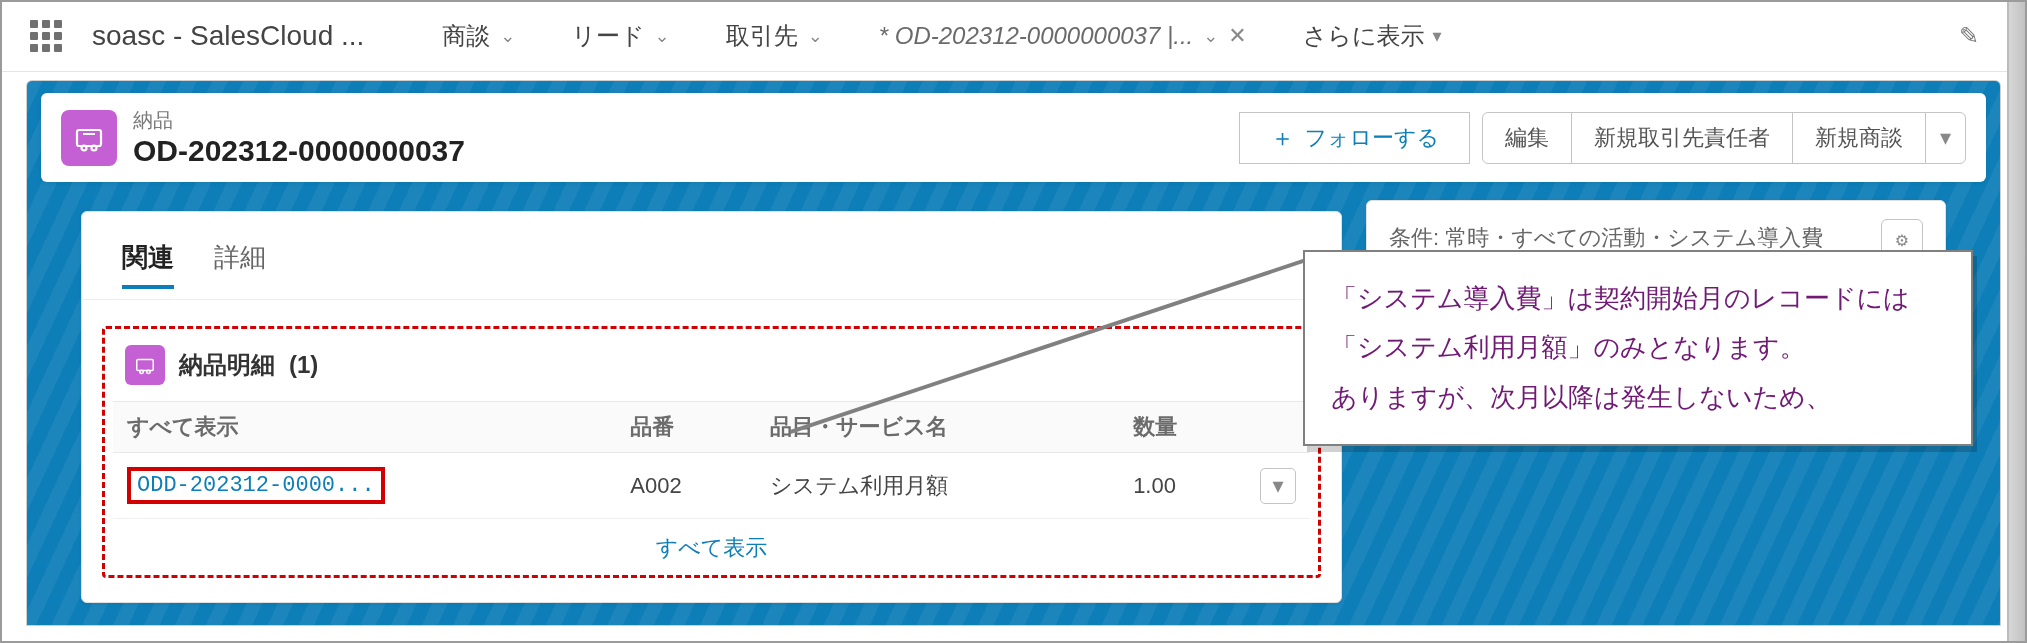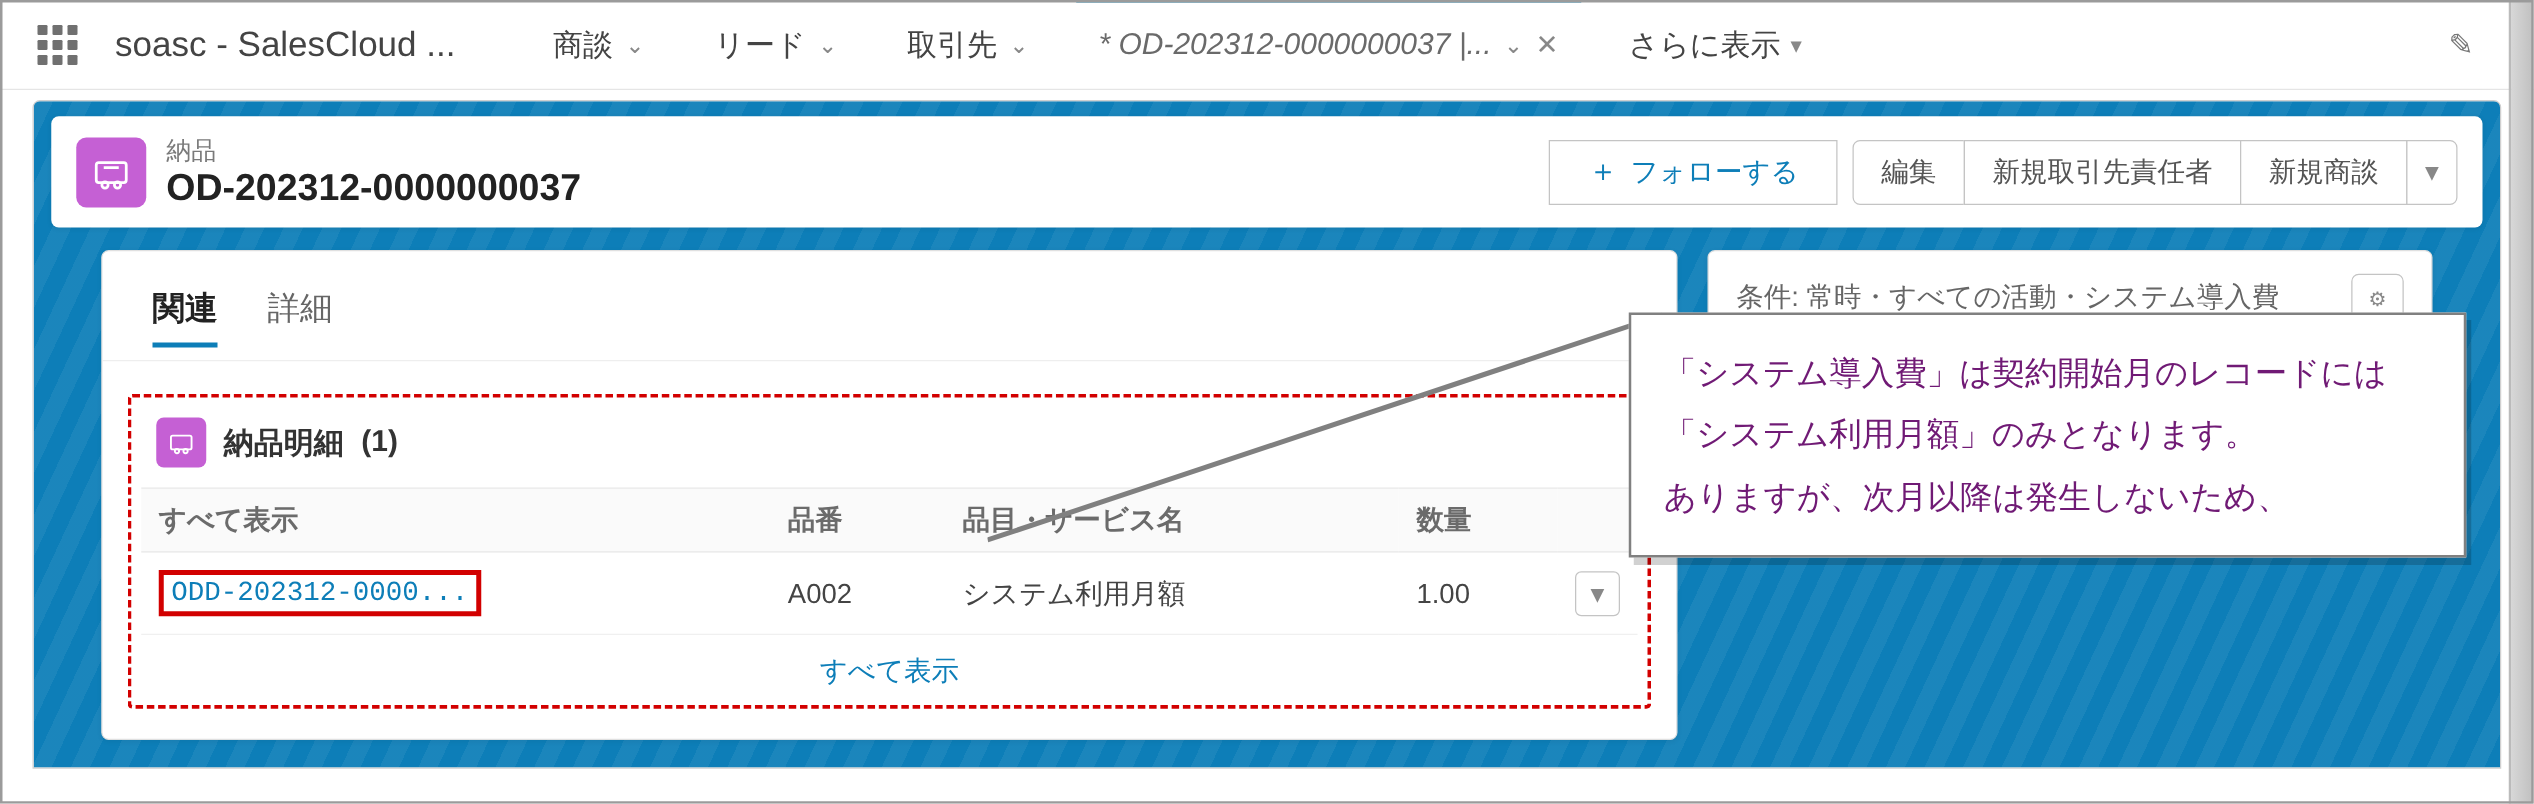--- a/index.html
+++ b/index.html
@@ -132,21 +132,21 @@
     padding: 0 40px;
     margin-top: -12px;
   }
   .panel {
     background: #fff;
     border: 1px solid #e0e0e0;
     border-radius: 6px;
     padding: 18px 0 24px 0;
     box-shadow: 0 1px 4px rgba(0,0,0,0.06);
   }
-  .col-left { flex: 1; }
+  .col-left { flex: 1; margin-top: 11px; }
   .col-right { width: 580px; }
 
   .tabs {
     display: flex;
     gap: 40px;
     padding: 0 40px 10px 40px;
     border-bottom: 1px solid #eee;
   }
   .tab { font-size: 26px; color: #666; padding: 10px 0; cursor: pointer; }
   .tab.active { color: #222; font-weight: 700; border-bottom: 4px solid #0d7eb8; }

